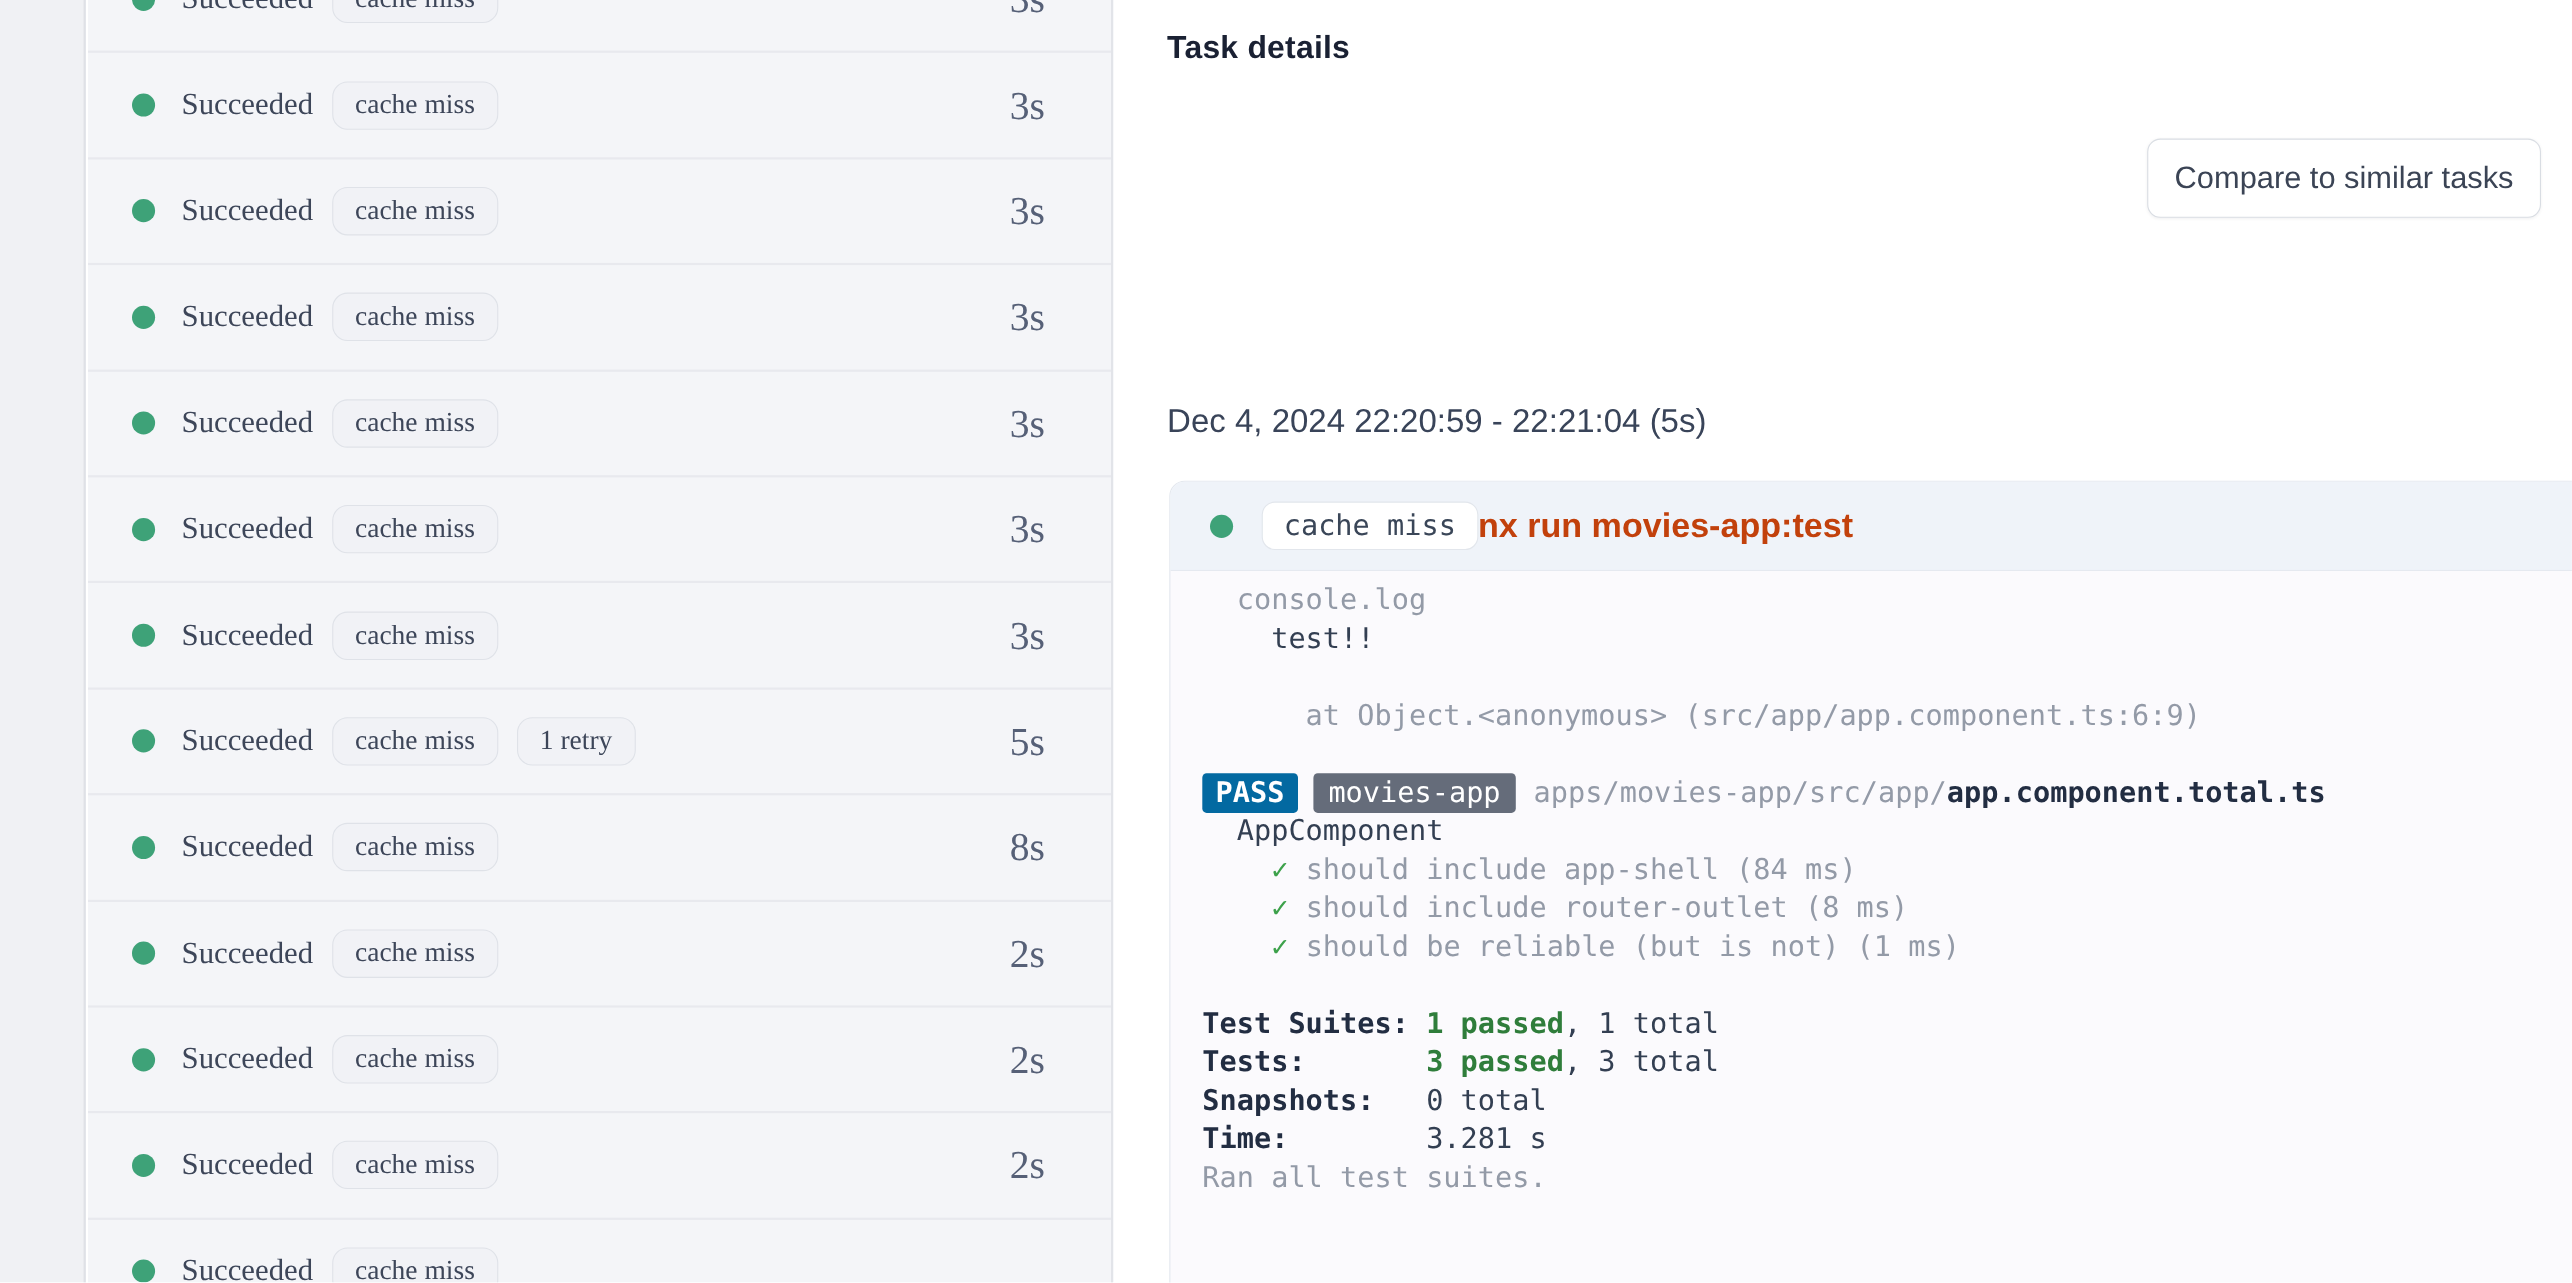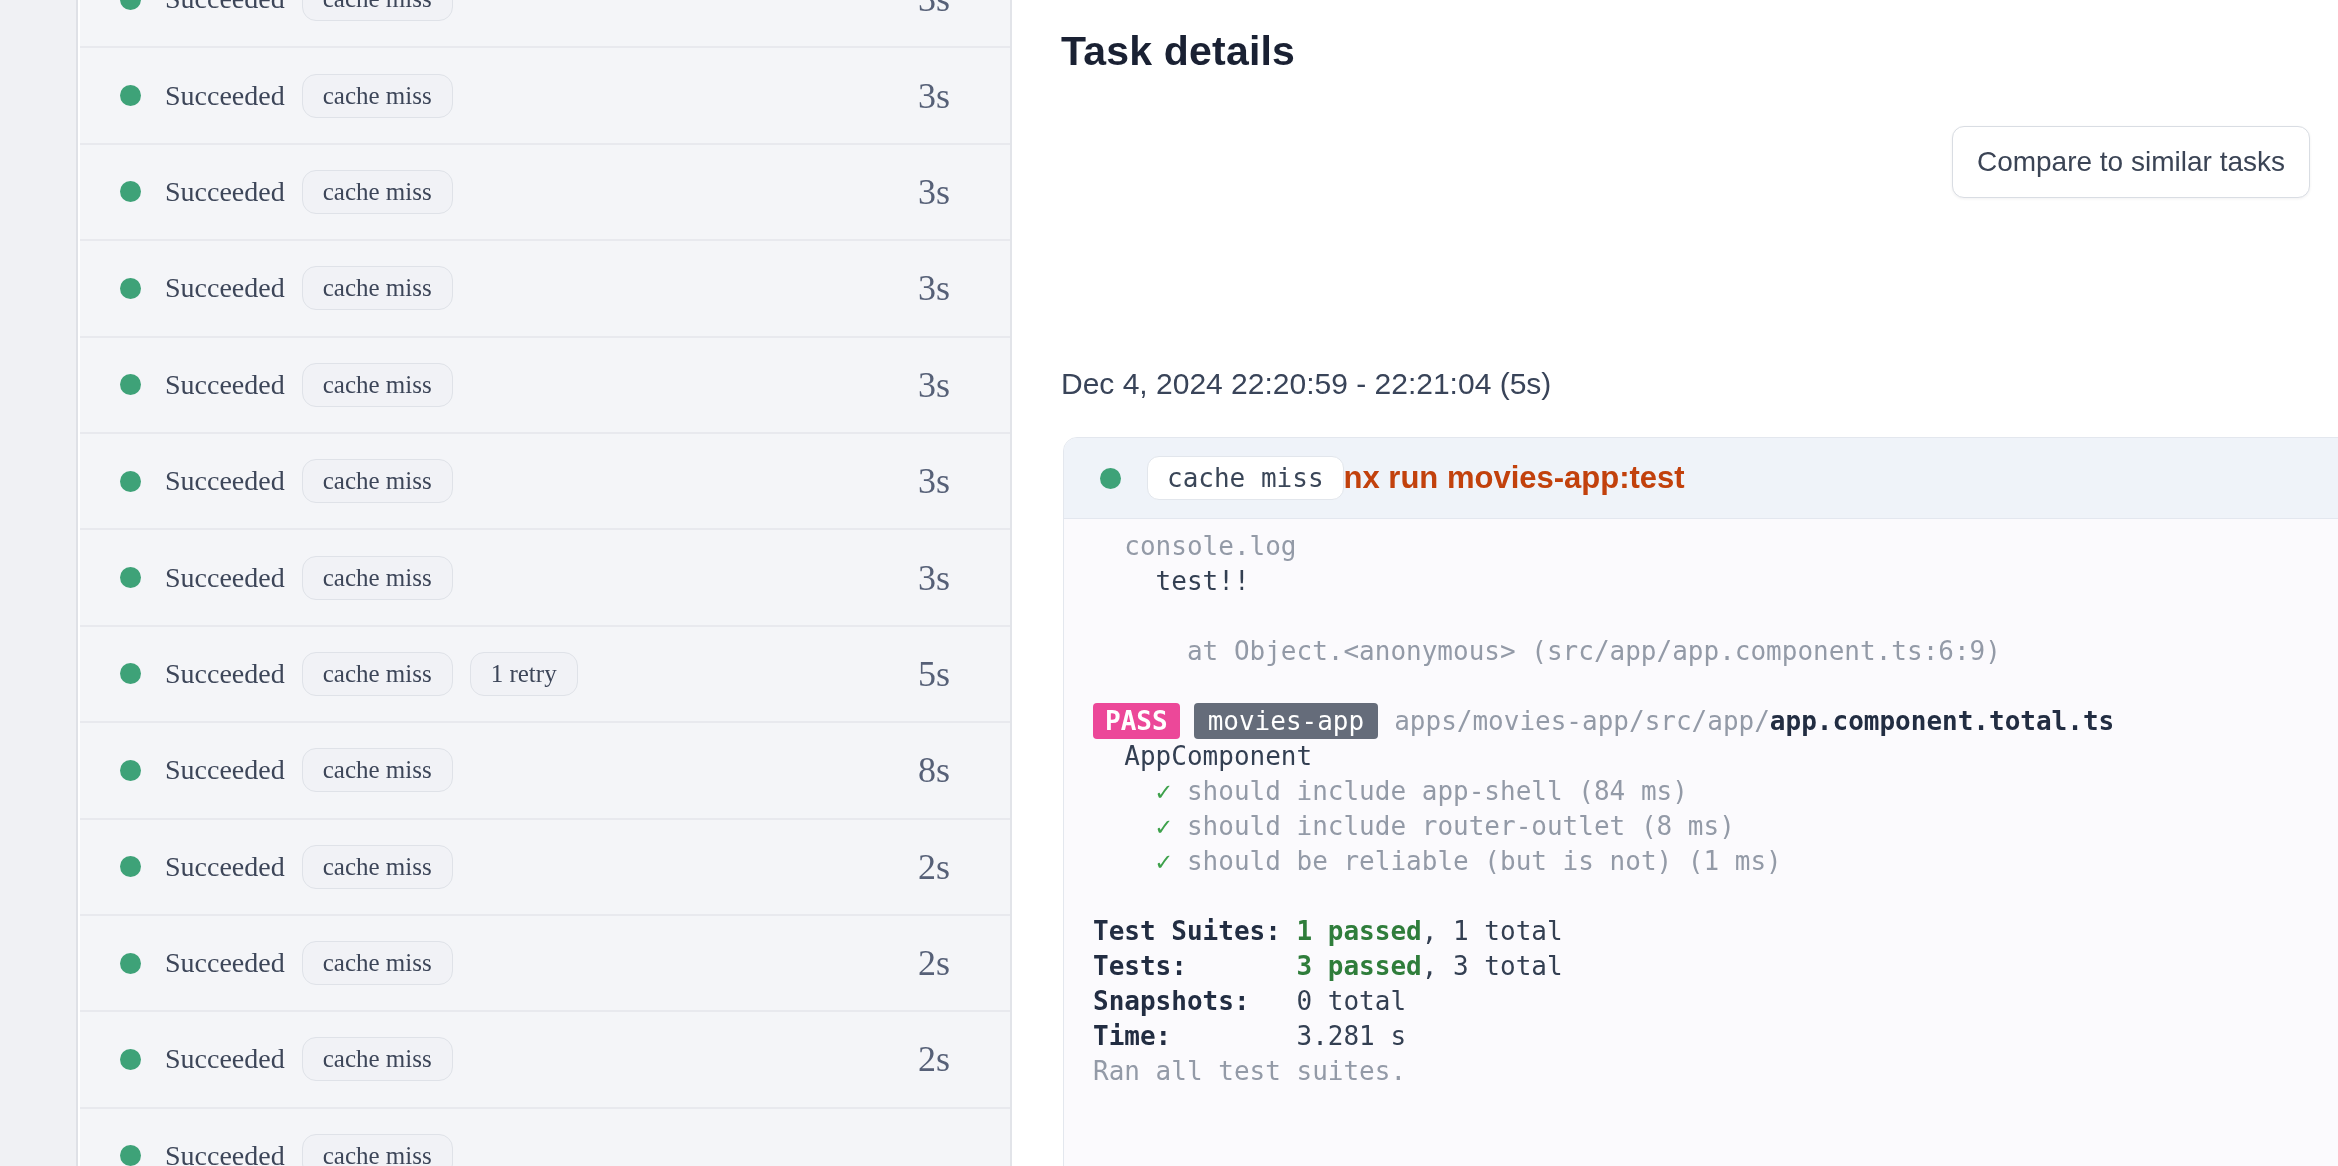--- a/index.html
+++ b/index.html
@@ -28,21 +28,21 @@
   .badge{
     margin-left:17px; background:#f1f2f6; border:1.5px solid #dfe2e8;
     border-radius:14px; padding:7px 20px; font-size:25px; color:#3d4659; white-space:nowrap;
   }
   .duration{ margin-left:auto; font-size:36px; color:#566077; }
 
   
   .details{ position:absolute; left:1014px; top:0; right:0; height:100%; background:#ffffff; }
   .page-title{
     position:absolute; left:47px; top:28px;
-    font-size:41px; font-weight:700; color:#1a2133; letter-spacing:.2px;
+    font-size:29px; font-weight:700; color:#1a2133; letter-spacing:.2px;
   }
   .compare-btn{
     position:absolute; top:126px; right:28px; height:72px; padding:0 24px;
     background:#ffffff; border:1.5px solid #d9dde3; border-radius:12px;
     font-family:"Liberation Sans", sans-serif; font-size:28px; font-weight:500; color:#3b4455;
     box-shadow:0 1px 3px rgba(16,24,40,.06); cursor:pointer;
   }
   .tabs{
     position:absolute; top:245px; left:0; right:0; height:88px;
     border-bottom:2px solid #e8eaee; padding-left:46px; display:flex;
@@ -78,21 +78,21 @@
     padding:10px 20px 20px 29px;
     font-family:"DejaVu Sans Mono", monospace; font-size:26px;
   }
   .t-line{ white-space:pre; min-height:35px; line-height:35px; }
   .s-dim{ color:#939aa7; }
   .s-dark{ color:#333f52; }
   .s-bold{ color:#222d42; font-weight:bold; }
   .s-green{ color:#2f7d3b; font-weight:bold; }
   .s-check{ color:#3da14b; }
   .s-badge-pass{
-    background:#ec4899; color:#ffffff; font-weight:bold;
+    background:#0369a1; color:#ffffff; font-weight:bold;
     padding:3px 12px; border-radius:4px; margin-right:14px;
   }
   .s-badge-project{
     background:#656c7a; color:#ffffff;
     padding:3px 14px; border-radius:4px; margin-right:16px;
   }
 </style>
 </head>
 <body>
 

